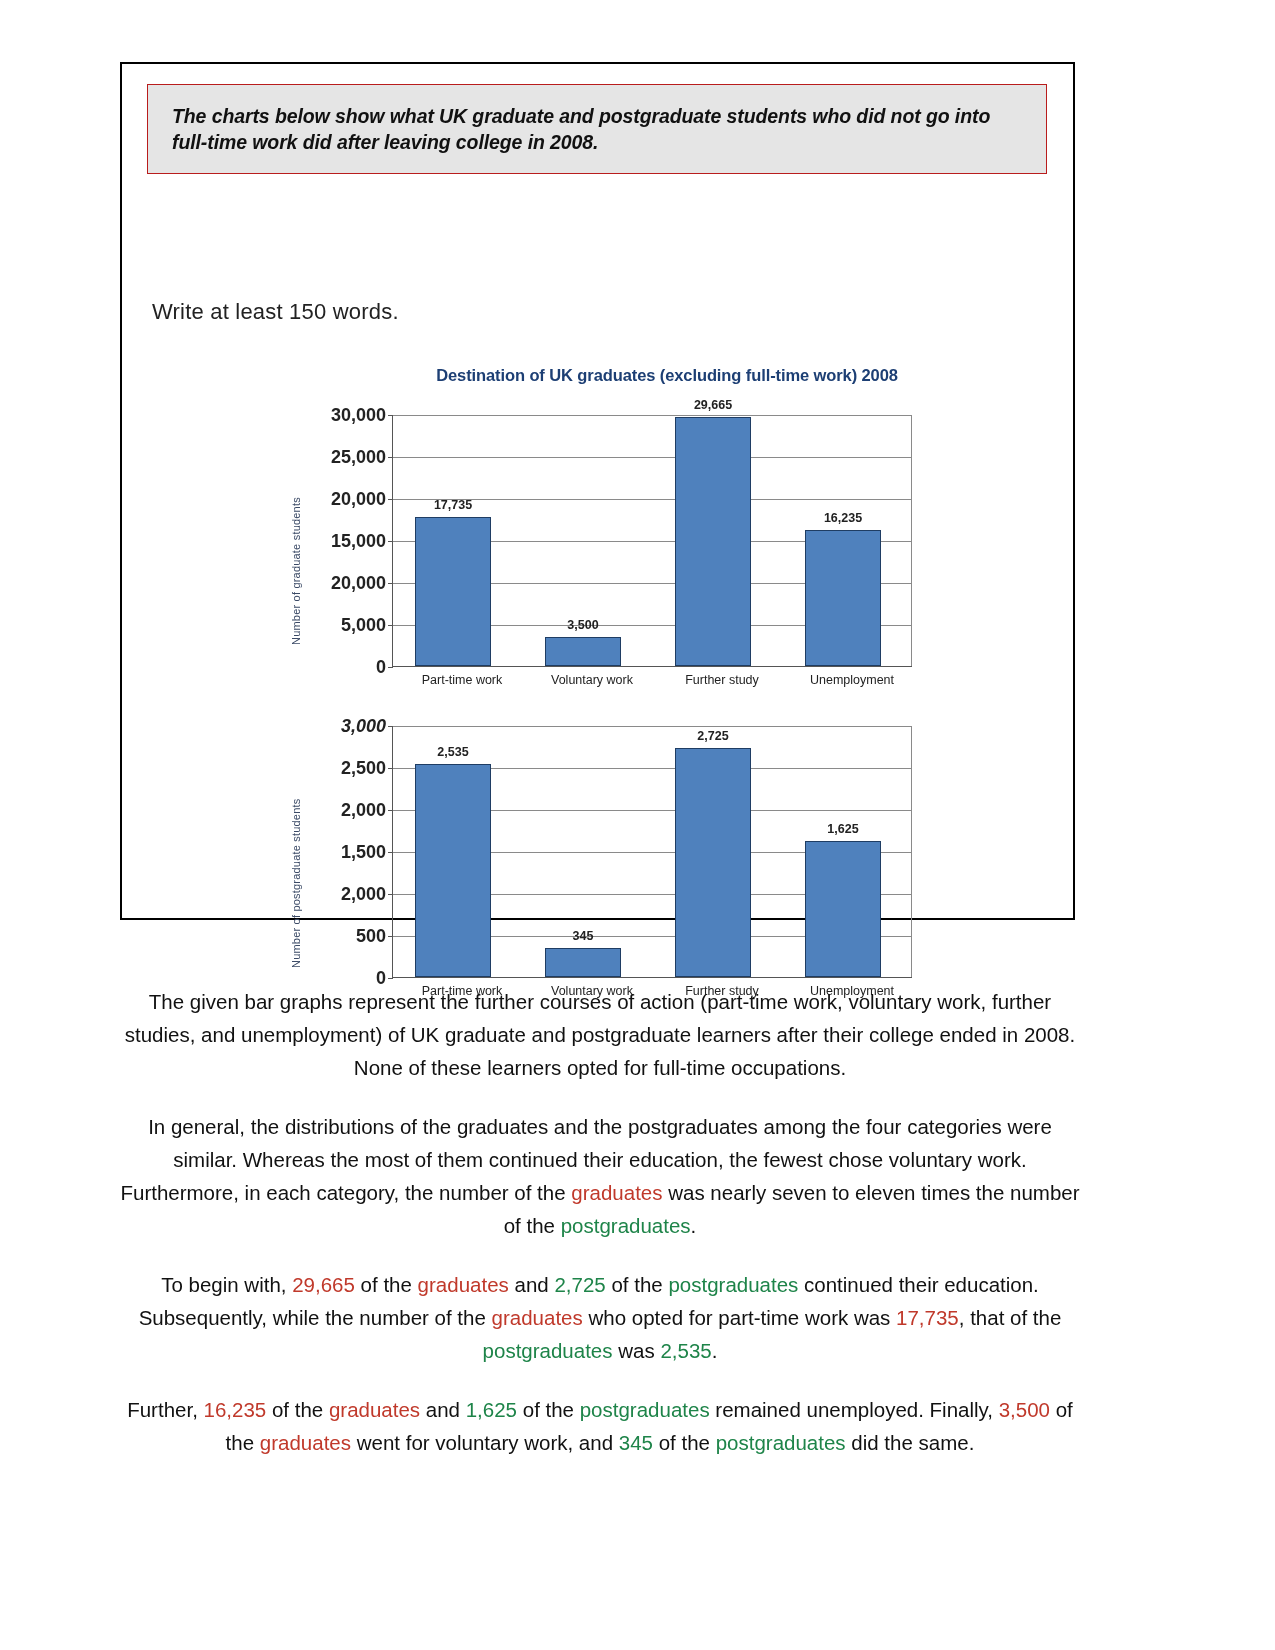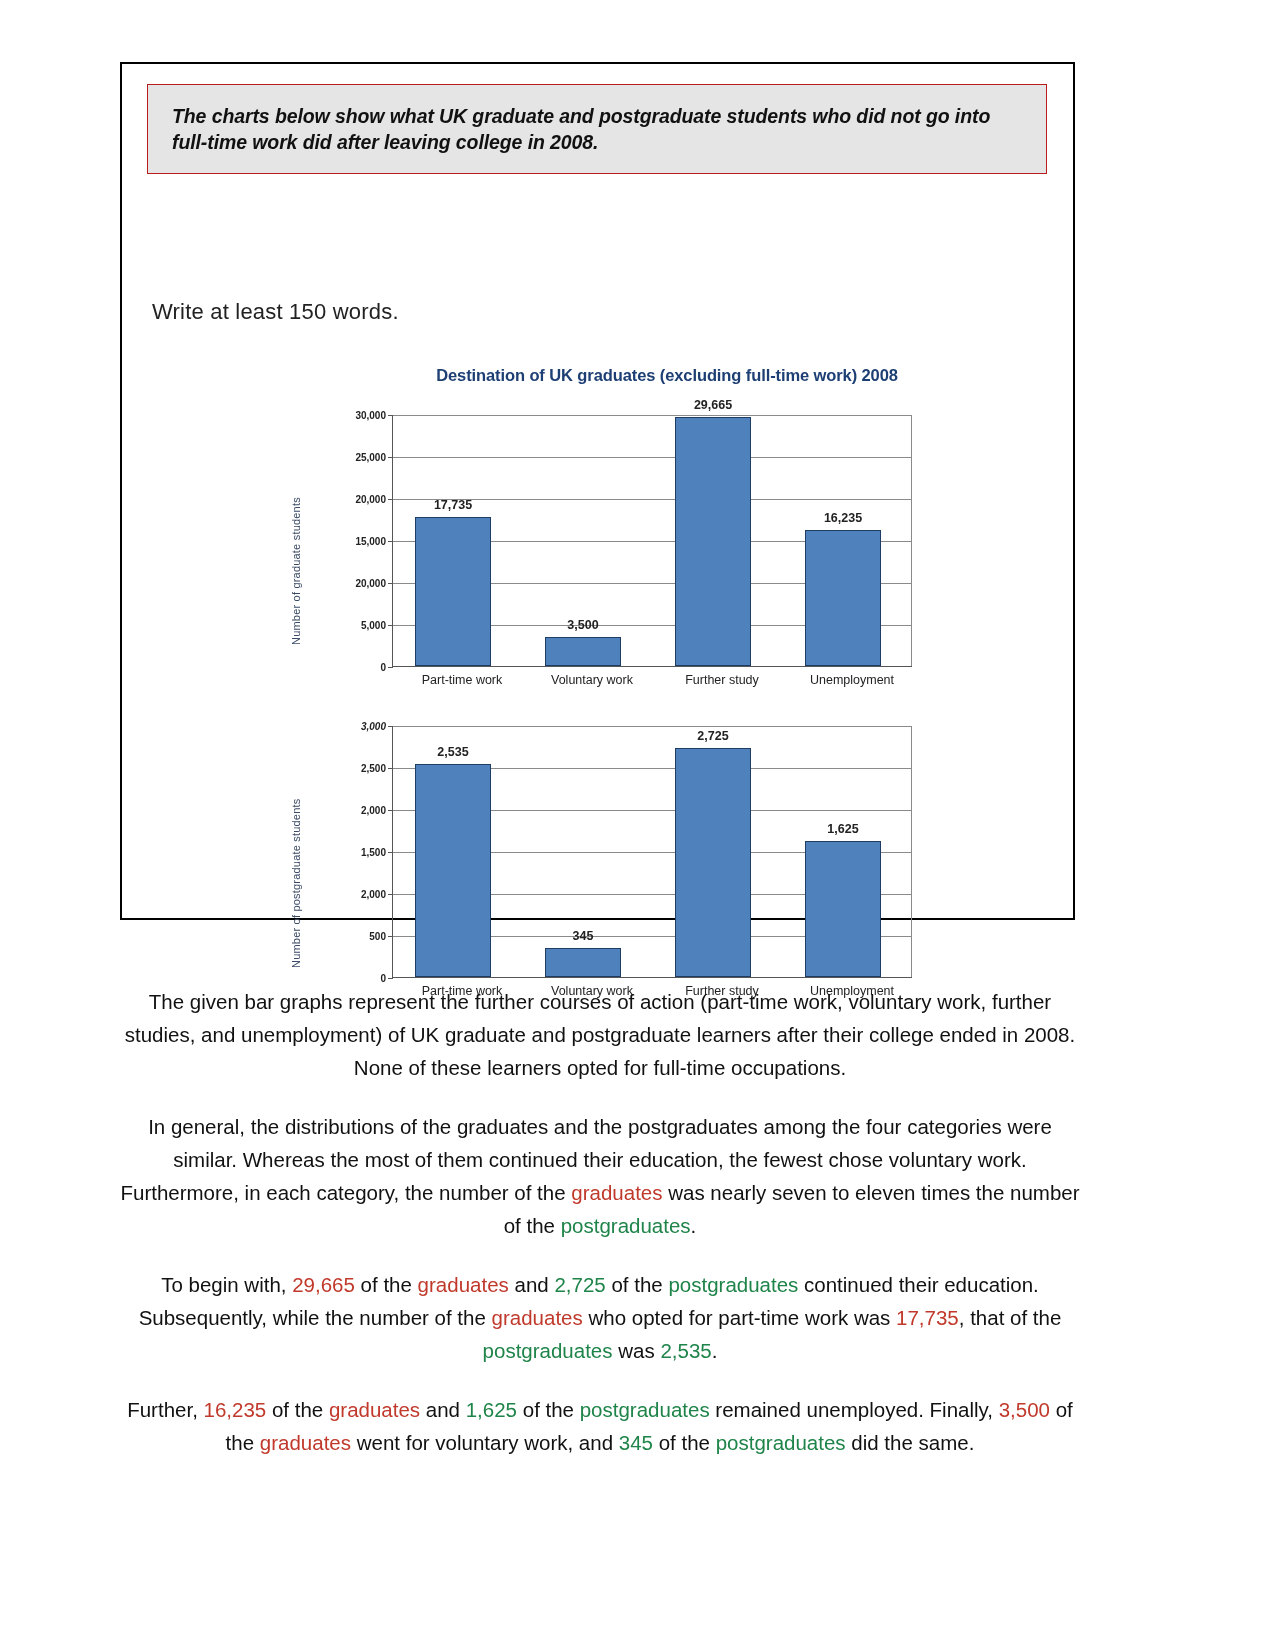--- a/index.html
+++ b/index.html
@@ -82,21 +82,21 @@
   }
   .y-labels {
     position: absolute;
     left: 0;
     top: 0;
     width: 70px;
   }
   .y-label {
     position: absolute;
     right: 6px;
-    font-size: 10px;
+    font-size: 18px;
     color: #222;
     transform: translateY(-50%);
     white-space: nowrap;
     font-weight: bold;
   }
   .plot-area {
     position: absolute;
     border-left: 1px solid #555;
     border-bottom: 1px solid #555;
     box-sizing: border-box;

